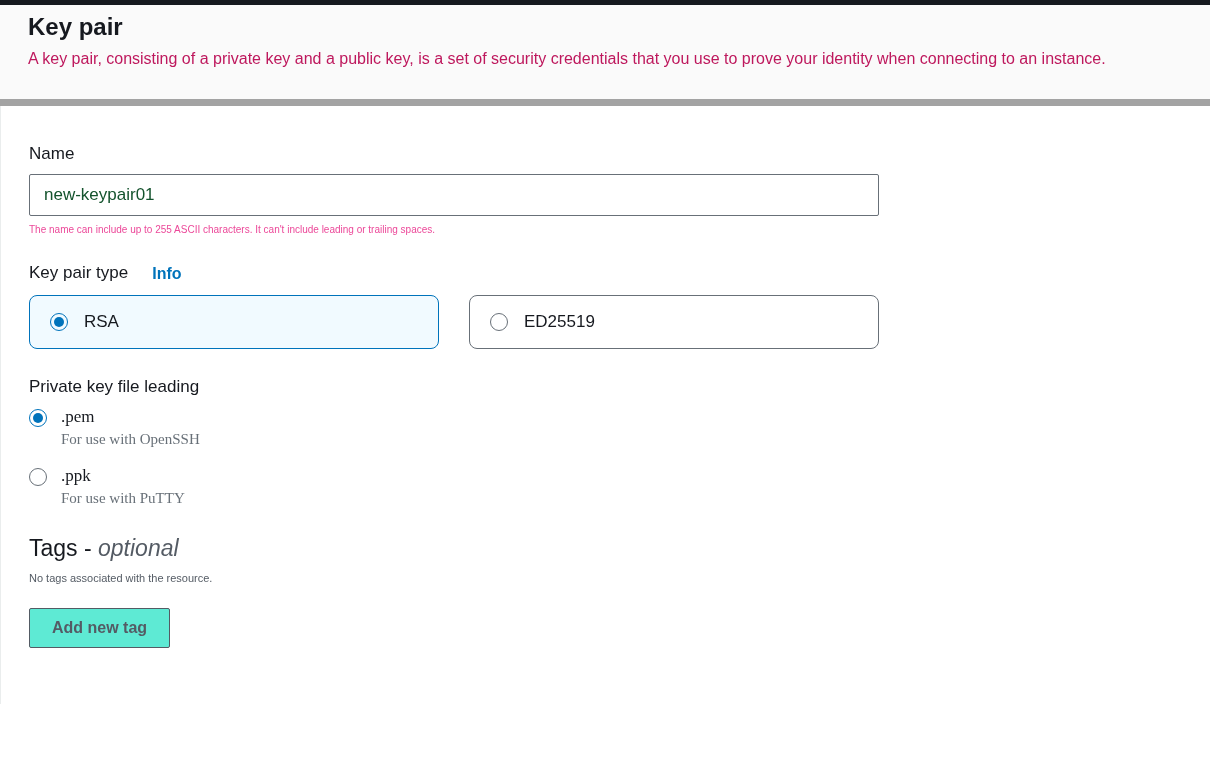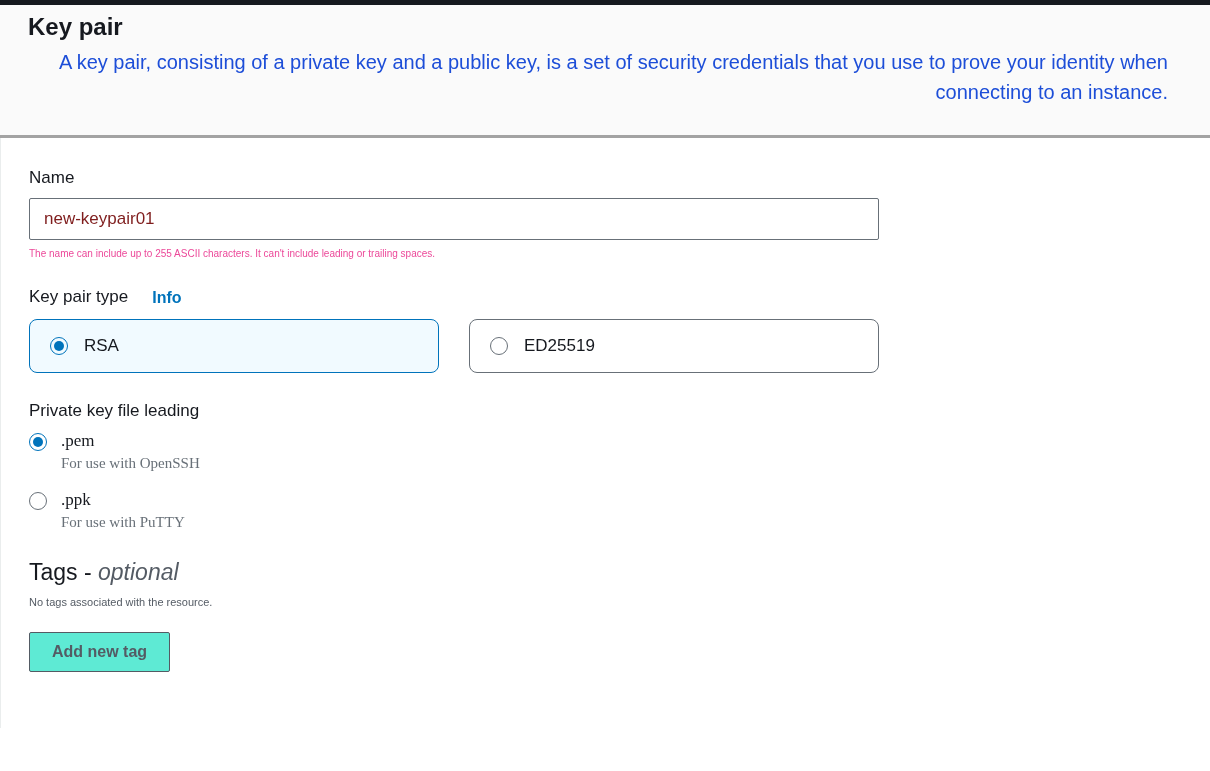--- a/index.html
+++ b/index.html
@@ -12,56 +12,56 @@
       background: #ffffff;
       color: #16191f;
       font-size: 14px;
     }
     .topbar {
       height: 5px;
       background: #16191f;
     }
     .header-section {
       background: #fafafa;
-      border-bottom: 3px solid #a3a3a3;
+      border-bottom: 7px solid #a3a3a3;
       padding: 8px 28px 28px 28px;
     }
     .page-title {
       font-size: 24px;
       font-weight: 700;
       color: #16191f;
       margin-bottom: 6px;
     }
     .page-description {
-      font-size: 20px;
-      color: #1d4ed8;
+      font-size: 16px;
+      color: #be185d;
       line-height: 1.5;
       max-width: 1140px;
-      text-align: right;
     }
     .body-section {
       padding: 30px 28px 28px 28px;
       border-left: 1px solid #eaeded;
     }
     .field-group {
       margin-bottom: 28px;
+      margin-top: 8px;
     }
     .field-label {
       font-size: 17px;
       color: #16191f;
       margin-bottom: 10px;
     }
     .text-input {
       width: 850px;
       max-width: 100%;
       padding: 10px 14px;
       font-size: 17px;
       border: 1px solid #687078;
       border-radius: 2px;
-      color: #7f1d1d;
+      color: #14532d;
       background: #ffffff;
     }
     .helper-text {
       font-size: 10px;
       color: #ec4899;
       margin-top: 8px;
     }
     .label-row {
       display: flex;
       align-items: flex-end;

